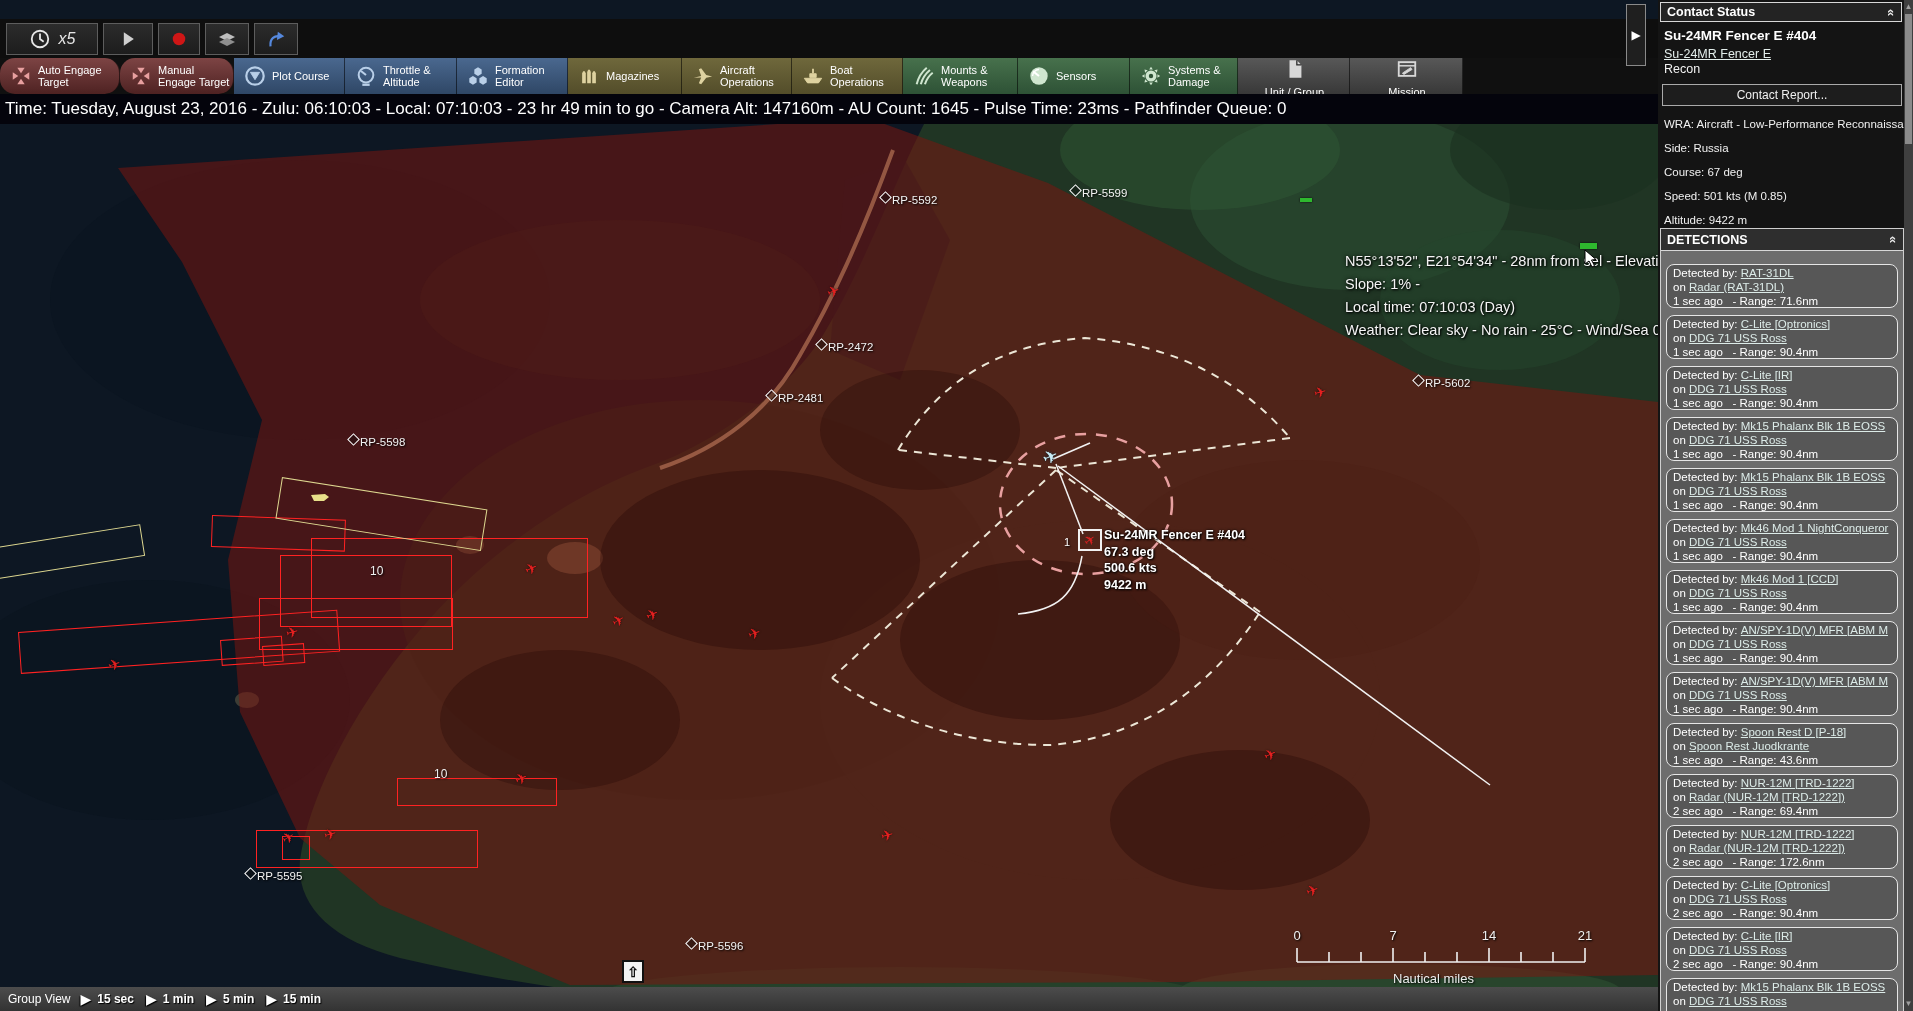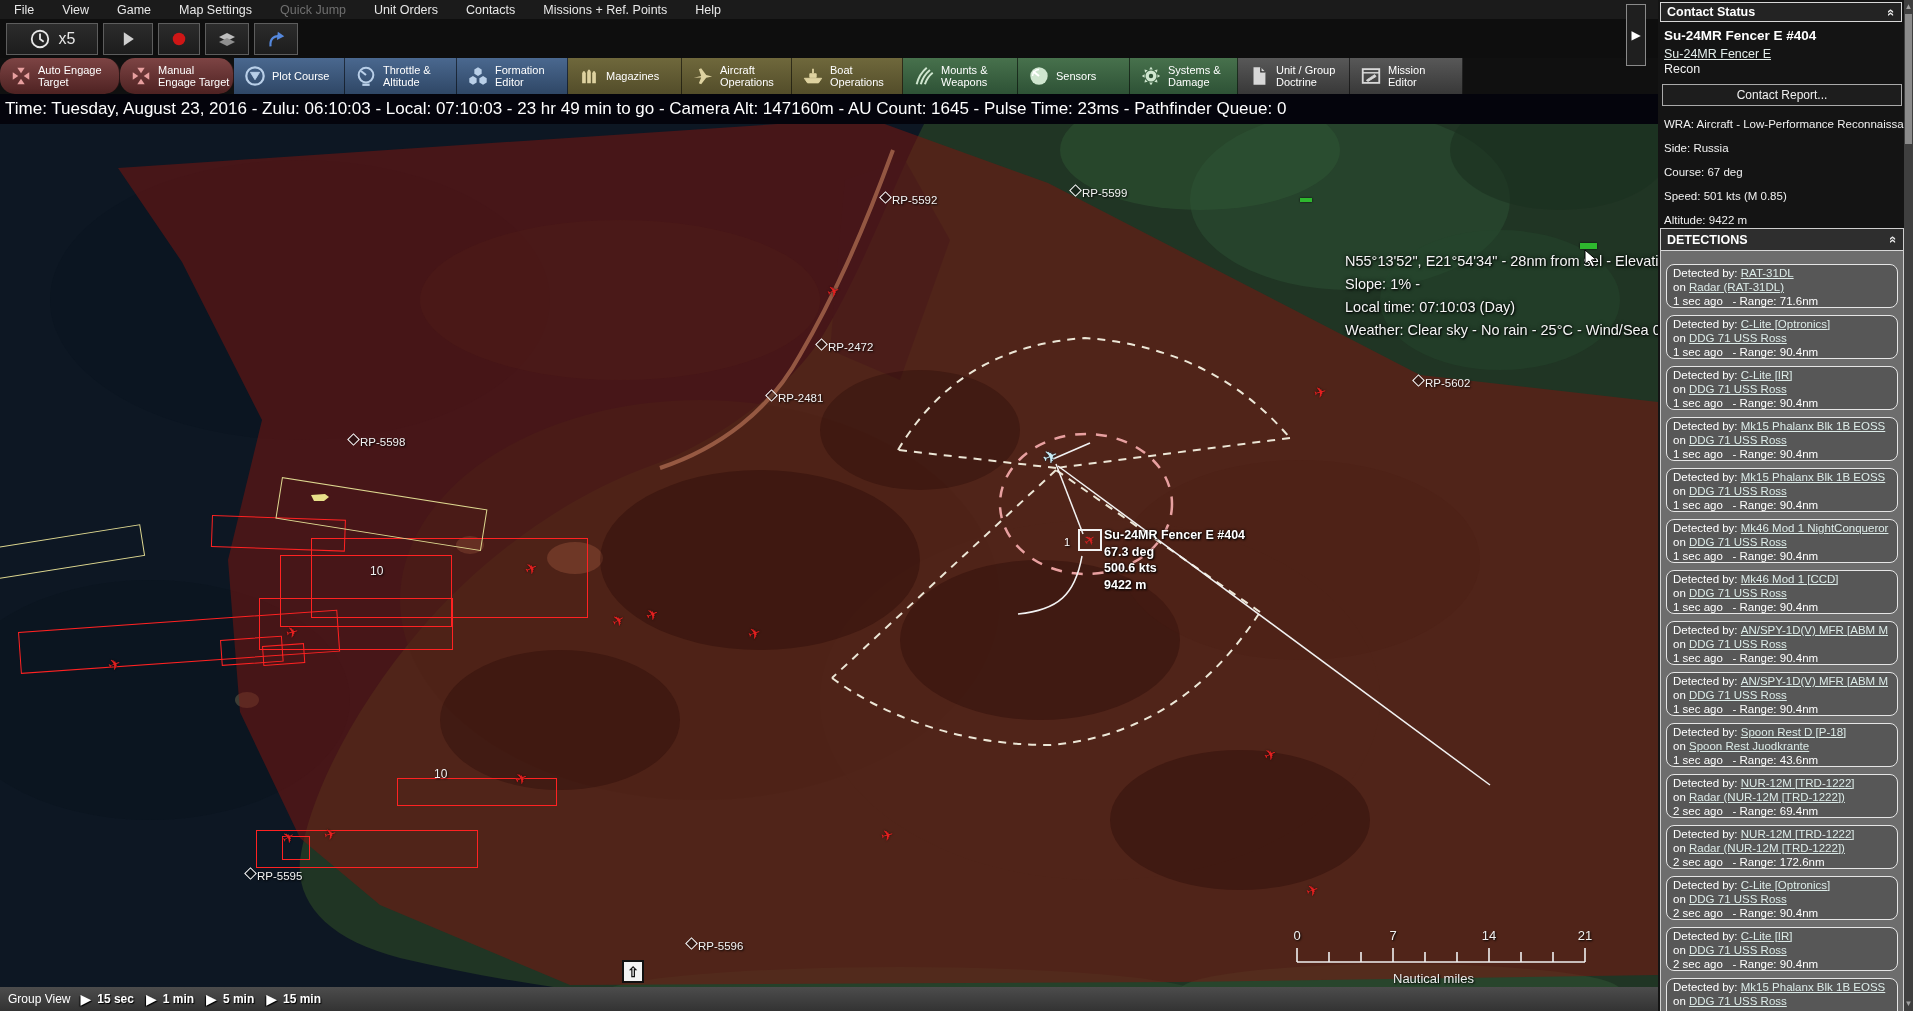--- a/index.html
+++ b/index.html
@@ -5,31 +5,31 @@
   html,body{margin:0;padding:0;background:#000;}
   body{width:1913px;height:1011px;overflow:hidden;font-family:"Liberation Sans",sans-serif;position:relative;-webkit-font-smoothing:antialiased;}
   #app{position:absolute;inset:0;background:#0a0a0a;}
 
   
   #left{position:absolute;left:0;top:0;width:1658px;height:1011px;overflow:hidden;}
   #menubar{position:absolute;left:0;top:0;width:1658px;height:19px;background:#1b1b1b;color:#e8e8e8;font-size:12.5px;display:flex;align-items:center;z-index:30;}
   #menubar .mi{padding:0 14px;cursor:default;white-space:nowrap;}
   #menubar .mi.disabled{color:#6f6f6f;}
   #speedrow{position:absolute;left:0;top:19px;width:1658px;height:39px;background:#0e0e0e;z-index:30;display:flex;align-items:center;padding-left:6px;box-sizing:border-box;gap:5px;}
-  .sbtn{height:32px;background:linear-gradient(#2c2c2c,#1d1d1d);border:1px solid #5d5d5d;display:flex;align-items:center;justify-content:center;color:#e6e6e6;box-sizing:border-box;}
+  .sbtn{height:32px;background:linear-gradient(#2c2c2c,#1d1d1d);border:1px solid #5d5d5d;display:flex;align-items:center;justify-content:center;color:#e6e6e6;box-sizing:border-box;font-style:italic;}
   #btn-speed{width:92px;gap:8px;font-size:16px;}
   #btn-play{width:50px;} #btn-record{width:42px;} #btn-layers{width:44px;} #btn-jump{width:44px;}
   #toolbar{position:absolute;left:0;top:58px;width:1658px;height:36px;background:#101010;z-index:30;display:flex;}
   .tbtn{height:36px;display:flex;align-items:center;gap:6px;padding:0 8px 0 10px;box-sizing:border-box;color:#fff;font-size:11px;line-height:12px;border-right:1px solid rgba(0,0,0,.55);flex:0 0 auto;}
   .tbtn .tlab{white-space:nowrap;}
   .tbtn.red{background:linear-gradient(#7d4444,#4e2222);border-radius:15px;}
   .tbtn.blue{background:linear-gradient(#4a688f,#2f4766);}
   .tbtn.olive{background:linear-gradient(#6f683c,#534d2a);}
   .tbtn.green{background:linear-gradient(#47714c,#2e5236);}
-  .tbtn.gray{background:linear-gradient(#585858,#383838);}
+  .tbtn.gray{background:linear-gradient(#585858,#383838);flex-direction:column;}
   #timebar{position:absolute;left:0;top:94px;width:1658px;height:30px;background:#04040c;color:#fff;font-size:17px;line-height:30px;padding-left:5px;box-sizing:border-box;z-index:30;white-space:nowrap;overflow:hidden;}
 
   
   #map{position:absolute;left:0;top:0;width:1658px;height:1011px;overflow:hidden;background:#0d1723;}
   #map svg.base{position:absolute;left:0;top:0;}
   .rp{position:absolute;z-index:6;}
   .rp .dia{position:absolute;left:0;top:0;width:7px;height:7px;border:1.4px solid #fff;transform:rotate(45deg);background:rgba(10,10,10,.35);}
   .rp .rplabel{position:absolute;left:11px;top:1px;font-size:11.5px;color:#f2f2f2;text-shadow:1px 1px 2px #000;white-space:nowrap;}
   .zone{position:absolute;border:1.5px solid #ff2222;z-index:5;transform-origin:left top;}
   .hostile{position:absolute;z-index:7;width:0;height:0;}
@@ -354,31 +354,20 @@
       <div class="scalenum" style="left:1572px">21</div>
       <div id="scale-unit">Nautical miles</div>
 
       <div id="cursor">
         <svg width="14" height="20">
             <path d="M1,1 L1,15 L5,12 L8,18 L10.5,16.7 L7.5,11 L12,10.5 Z" fill="#fff" stroke="#000" stroke-width="1"></path>
           </svg>
       </div>
     </div>
 
-    <div id="menubar">
-      <span class="mi">File</span>
-      <span class="mi">View</span>
-      <span class="mi">Game</span>
-      <span class="mi">Map Settings</span>
-      <span class="mi disabled">Quick Jump</span>
-      <span class="mi">Unit Orders</span>
-      <span class="mi">Contacts</span>
-      <span class="mi">Missions + Ref. Points</span>
-      <span class="mi">Help</span>
-    </div>
 
     <div id="speedrow">
       <div class="sbtn" id="btn-speed">
         <span class="icon">
             <svg width="22" height="22">
               <use href="#i-clock"></use>
             </svg>
           </span>
         <span>x5</span>
       </div>

